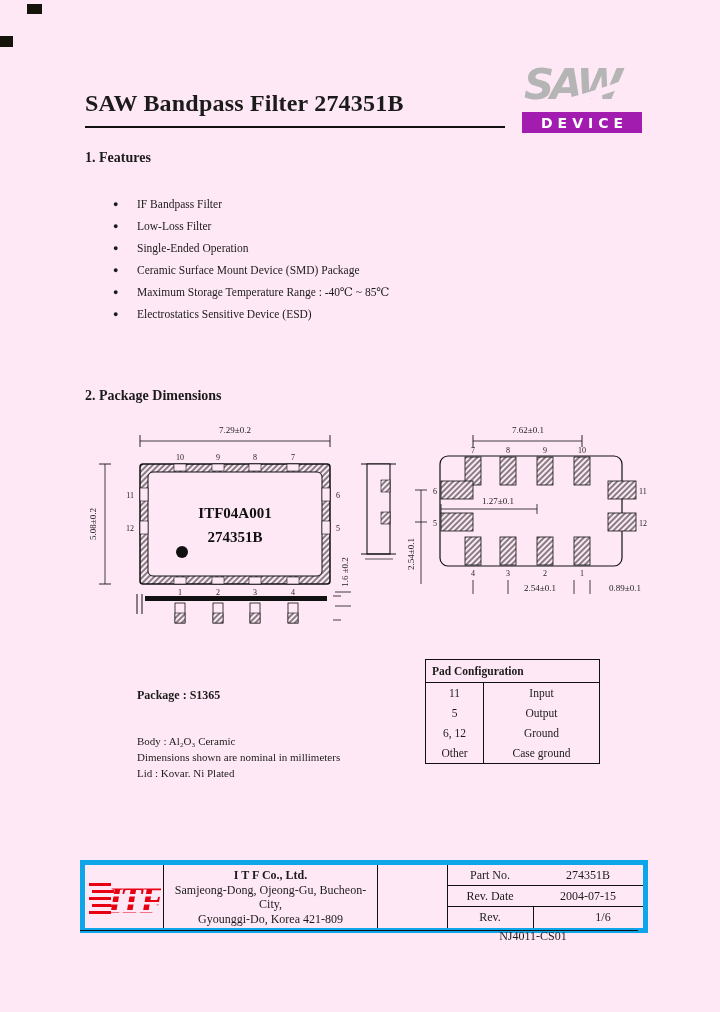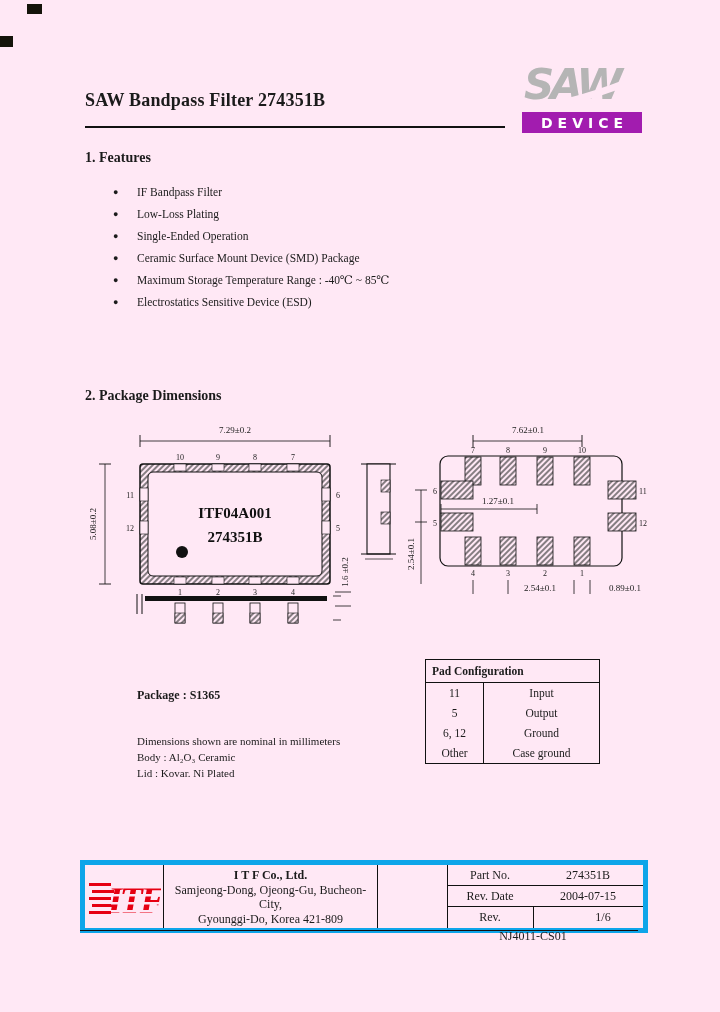--- a/index.html
+++ b/index.html
@@ -12,21 +12,21 @@
     overflow:hidden;
   }
   .abs{position:absolute;}
 
   
   .artifact{background:#14140a;}
 
   
   .doc-title{
     left:85px;top:90px;width:440px;
-    font-size:18px;font-weight:bold;letter-spacing:.2px;
+    font-size:24px;font-weight:bold;letter-spacing:.2px;
   }
   .title-rule{left:85px;top:126px;width:420px;height:2px;background:#111;}
 
   
   .saw-logo{left:518px;top:70px;width:140px;height:66px;}
   .saw-word{
     position:absolute;left:6px;top:-6px;
     font-family:"DejaVu Sans","Liberation Sans",sans-serif;
     font-style:italic;font-weight:bold;
     font-size:42px;letter-spacing:-4px;color:#b5b5b5;line-height:1;
@@ -37,21 +37,21 @@
     background:#a21caf;display:flex;align-items:center;justify-content:center;
   }
   .device-bar span{
     font-family:"DejaVu Sans","Liberation Sans",sans-serif;
     font-weight:bold;font-size:14px;color:#ffffff;letter-spacing:5px;text-indent:5px;
   }
 
   
   .section-h{font-size:14px;font-weight:bold;}
   .features-list{
-    left:113px;top:186px;width:420px;
+    left:113px;top:198px;width:420px;
     list-style:none;margin:0;padding:0;font-size:11.5px;
   }
   .features-list li{position:relative;padding:0 0 10px 24px;line-height:12px;}
   .features-list li .bullet::before{content:"●";}
   .features-list li .bullet{
     position:absolute;left:0;top:0;font-size:9px;line-height:12px;
   }
 
   
   .pkg-label{left:137px;top:688px;font-size:12px;font-weight:bold;}
@@ -107,21 +107,21 @@
       <path d="M 2 40 Q 55 36 135 2" stroke="#ffe8f5" stroke-width="7" fill="none"></path>
     </svg>
     <div class="device-bar">
       <span>DEVICE</span>
     </div>
   </div>
 
   <div class="abs section-h" style="left:85px;top:150px;">1. Features</div>
   <ul class="abs features-list">
     <li><span class="bullet"></span><span>IF Bandpass Filter</span></li>
-    <li><span class="bullet"></span><span>Low-Loss Plating</span></li>
+    <li><span class="bullet"></span><span>Low-Loss Filter</span></li>
     <li><span class="bullet"></span><span>Single-Ended Operation</span></li>
     <li><span class="bullet"></span><span>Ceramic Surface Mount Device (SMD) Package</span></li>
     <li><span class="bullet"></span><span>Maximum Storage Temperature Range : -40℃ ~ 85℃</span></li>
     <li><span class="bullet"></span><span>Electrostatics Sensitive Device (ESD)</span></li>
   </ul>
 
   <div class="abs section-h" style="left:85px;top:388px;">2. Package Dimensions</div>
 
   <svg class="abs drawing" width="570" height="215" viewBox="0 0 570 215">
     <defs>
@@ -299,22 +299,22 @@
       <td>Ground</td>
     </tr>
     <tr>
       <td class="c1">Other</td>
       <td>Case ground</td>
     </tr>
   </tbody>
     </table>
 
   <div class="abs notes">
+    <div>Body : Al₂O₃ Ceramic</div>
     <div>Dimensions shown are nominal in millimeters</div>
-    <div>Body : Al₂O₃ Ceramic</div>
     <div>Lid : Kovar. Ni Plated</div>
   </div>
 
   <div class="abs footer-table">
 
     <svg style="position:absolute;left:2px;top:6px;" width="74" height="52" viewBox="0 0 74 52">
       <g>
         <rect x="2" y="12" width="22" height="3" fill="#e60012"></rect>
         <rect x="5" y="19" width="22" height="3" fill="#e60012"></rect>
         <rect x="2" y="26" width="22" height="3" fill="#e60012"></rect>

